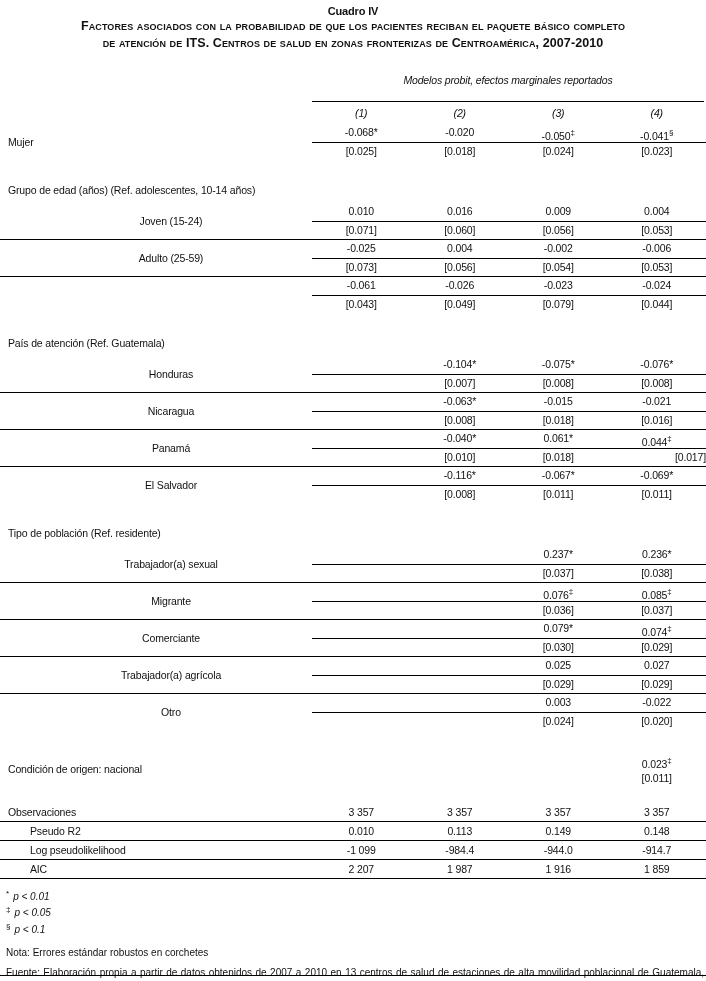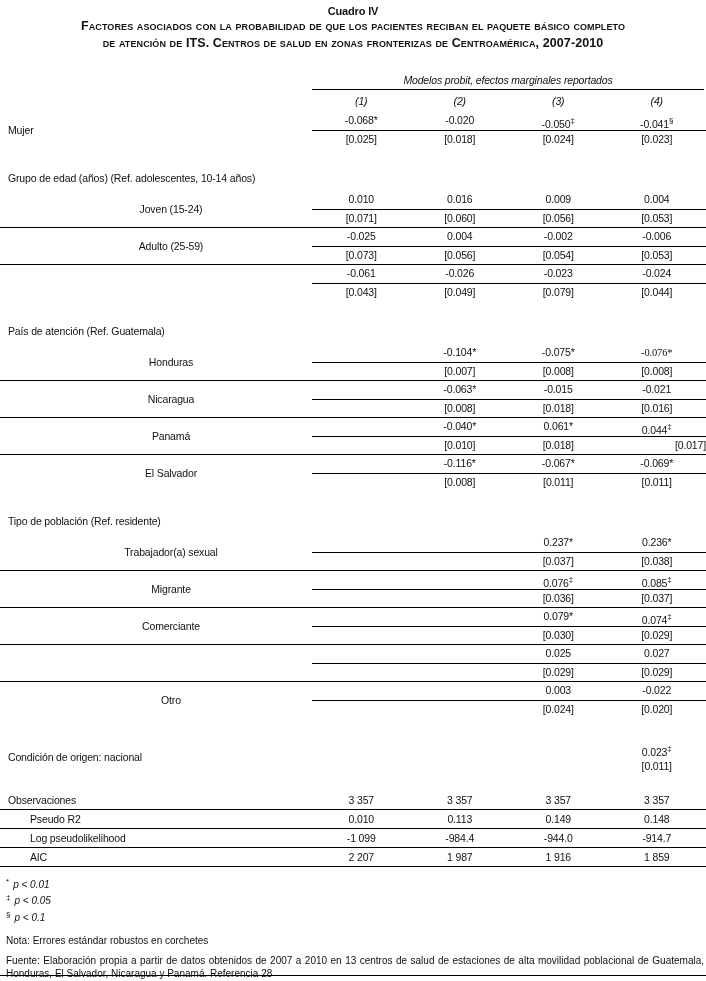--- a/index.html
+++ b/index.html
@@ -6,21 +6,21 @@
   body{width:706px;height:981px;overflow:hidden;color:#111;
        font-family:"Liberation Sans",sans-serif;font-size:10.5px;letter-spacing:-0.15px;}
   .page{position:relative;width:706px;height:981px;box-sizing:border-box;padding-top:4px;}
 
   
   .cuadro{text-align:center;font-weight:bold;font-size:11px;line-height:14px;}
   .title{text-align:center;font-weight:bold;font-variant:small-caps;font-size:12.5px;line-height:17px;letter-spacing:0.1px;}
 
   
   .models-row{margin-left:312px;width:392px;text-align:center;font-style:italic;
-              border-bottom:1px solid #000;margin-top:22px;padding-bottom:2px;line-height:13px;}
+              border-bottom:1px solid #000;margin-top:22px;padding-bottom:14px;line-height:13px;}
   .cols-row{display:grid;grid-template-columns:312px repeat(4,98.5px);height:22px;align-items:center;}
   .cols-row .ch{text-align:center;font-style:italic;}
 
   
   #blocks{margin-top:0;}
   .var-block{display:grid;grid-template-columns:312px repeat(4,98.5px);}
   .var-block.sep{border-bottom:1px solid #000;}
   .var-block.gap{margin-top:22px;}
   .vlabel{grid-column:1;grid-row:1 / span 2;align-self:center;padding-left:8px;line-height:13px;}
   .vlabel.ind{padding-left:30px;text-align:center;}
@@ -111,21 +111,21 @@
         <div class="cell se" style="grid-area: 2 / 3;">[0.049]</div>
         <div class="cell se" style="grid-area: 2 / 4;">[0.079]</div>
         <div class="cell se" style="grid-area: 2 / 5;">[0.044]</div>
       </div>
       <div class="section-label big-gap">País de atención (Ref. Guatemala)</div>
       <div class="var-block sep">
         <div class="vlabel ind">Honduras</div>
         <div class="cell val mid" style="grid-area: 1 / 2;"></div>
         <div class="cell val mid" style="grid-area: 1 / 3;">-0.104*</div>
         <div class="cell val mid" style="grid-area: 1 / 4;">-0.075*</div>
-        <div class="cell val mid" style="grid-area: 1 / 5; font-family: Liberation Serif, serif;">-0.076*</div>
+        <div class="cell val mid" style="grid-area: 1 / 5;">-0.076*</div>
         <div class="cell se" style="grid-area: 2 / 2;"></div>
         <div class="cell se" style="grid-area: 2 / 3;">[0.007]</div>
         <div class="cell se" style="grid-area: 2 / 4;">[0.008]</div>
         <div class="cell se" style="grid-area: 2 / 5;">[0.008]</div>
       </div>
       <div class="var-block sep">
         <div class="vlabel ind">Nicaragua</div>
         <div class="cell val mid" style="grid-area: 1 / 2;"></div>
         <div class="cell val mid" style="grid-area: 1 / 3;">-0.063*</div>
         <div class="cell val mid" style="grid-area: 1 / 4;">-0.015</div>
@@ -185,20 +185,21 @@
         <div class="cell val mid" style="grid-area: 1 / 2;"></div>
         <div class="cell val mid" style="grid-area: 1 / 3;"></div>
         <div class="cell val mid" style="grid-area: 1 / 4;">0.079*</div>
         <div class="cell val mid" style="grid-area: 1 / 5;"><span>0.074</span><span class="mk">‡</span></div>
         <div class="cell se" style="grid-area: 2 / 2;"></div>
         <div class="cell se" style="grid-area: 2 / 3;"></div>
         <div class="cell se" style="grid-area: 2 / 4;">[0.030]</div>
         <div class="cell se" style="grid-area: 2 / 5;">[0.029]</div>
       </div>
       <div class="var-block sep">
+        <div class="vlabel ind">Trabajador(a) agrícola</div>
         <div class="cell val mid" style="grid-area: 1 / 2;"></div>
         <div class="cell val mid" style="grid-area: 1 / 3;"></div>
         <div class="cell val mid" style="grid-area: 1 / 4;">0.025</div>
         <div class="cell val mid" style="grid-area: 1 / 5;">0.027</div>
         <div class="cell se" style="grid-area: 2 / 2;"></div>
         <div class="cell se" style="grid-area: 2 / 3;"></div>
         <div class="cell se" style="grid-area: 2 / 4;">[0.029]</div>
         <div class="cell se" style="grid-area: 2 / 5;">[0.029]</div>
       </div>
       <div class="var-block">

